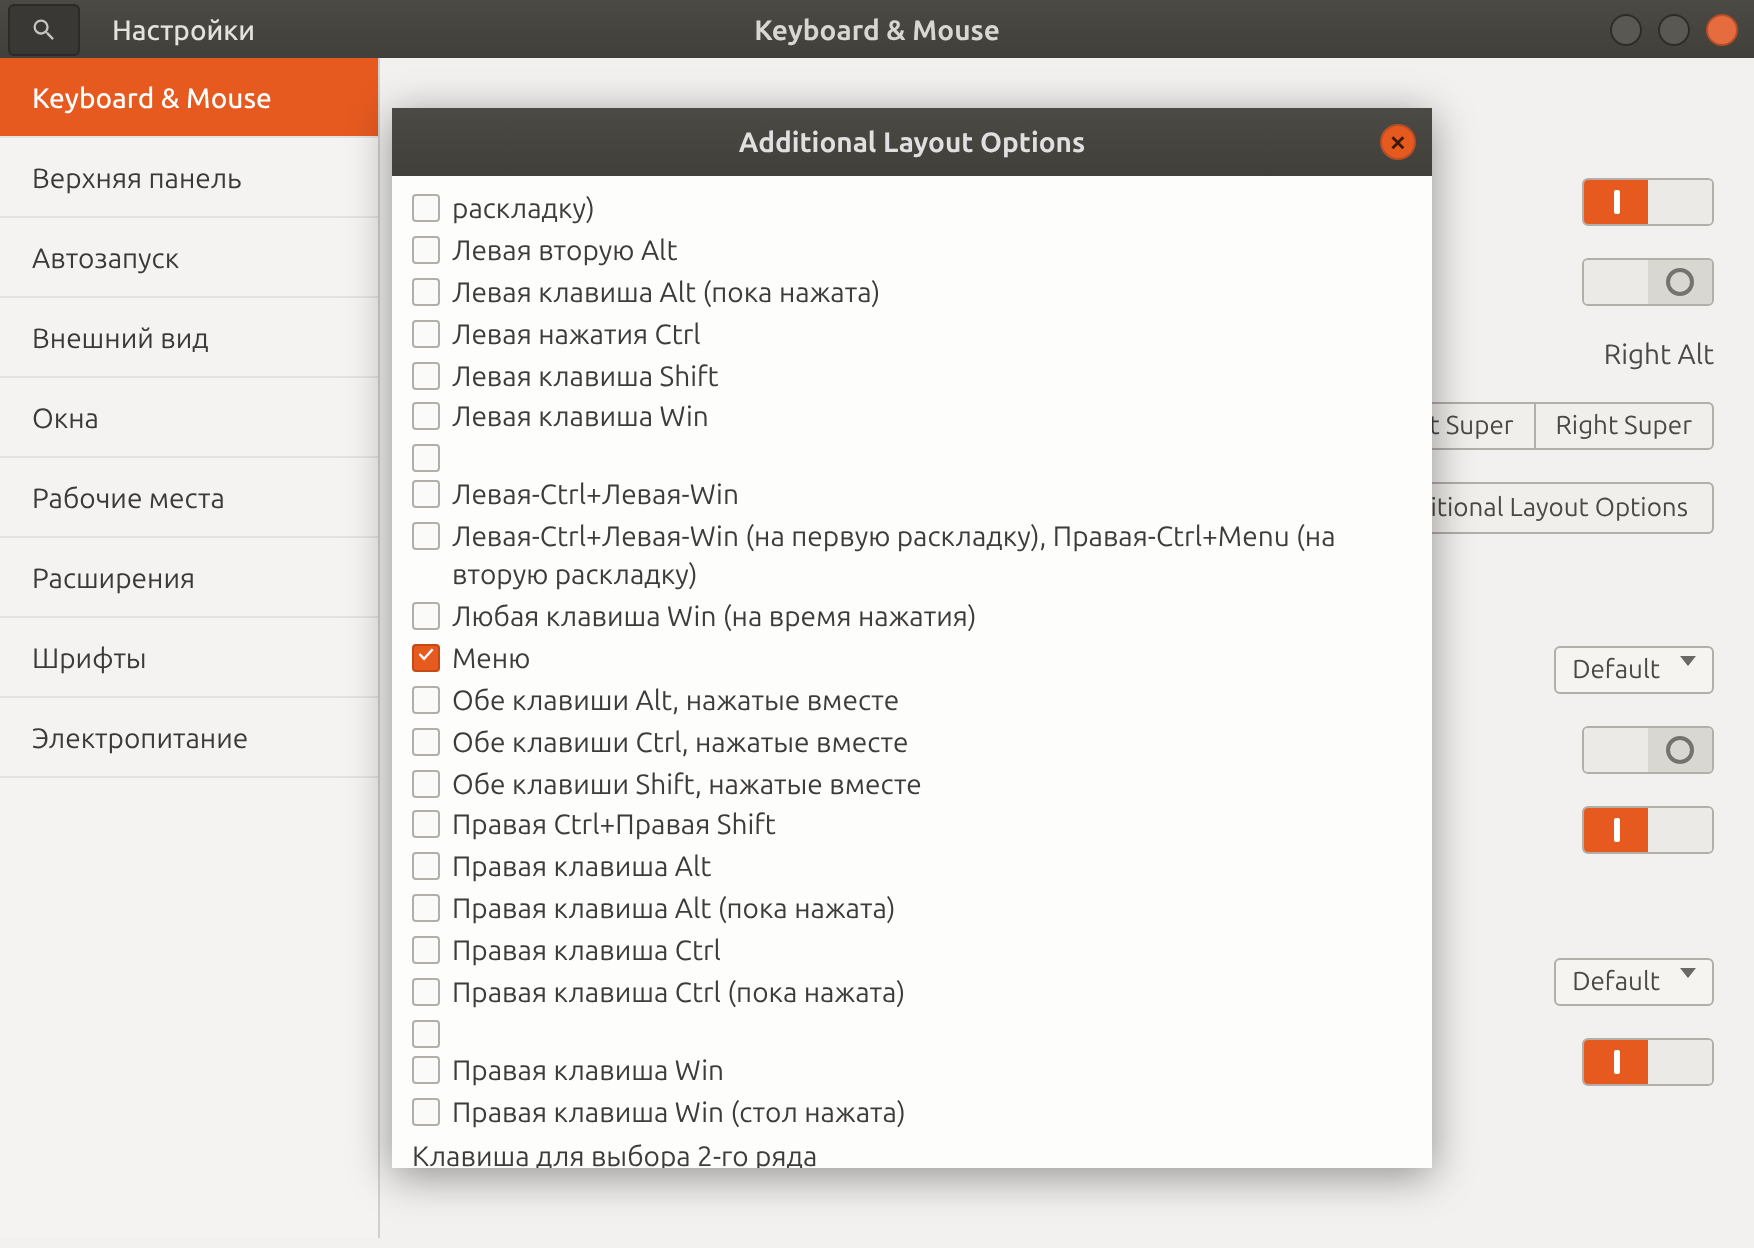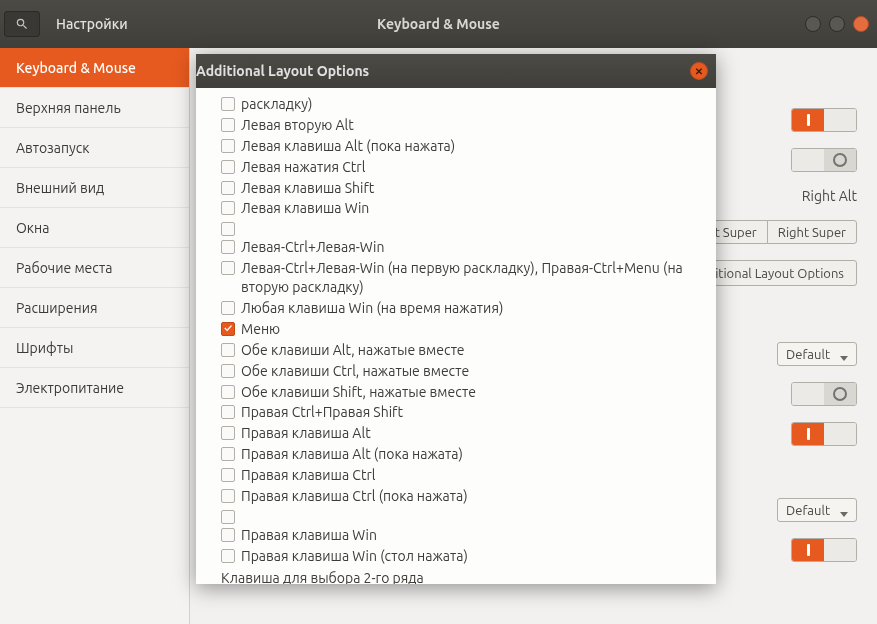--- a/index.html
+++ b/index.html
@@ -7,21 +7,21 @@
   font-family: "Ubuntu", "Segoe UI", Arial, sans-serif;
   background: #f2f1f0;
   width: 877px;
   height: 624px;
   overflow: hidden;
   position: relative;
 }
 
 
 .titlebar {
-  height: 48px;
+  height: 29px;
   background: linear-gradient(#4c4a45, #413f3a);
   display: flex;
   align-items: center;
   color: #ddd;
   font-size: 14px;
   position: relative;
 }
 .titlebar .search-box {
   width: 36px; height: 26px;
   margin: 0 6px 0 4px;
@@ -113,61 +113,61 @@
   color: #4a4946;
   cursor: pointer;
 }
 
 .dropdown {
   border: 1px solid #b2afa9;
   background: #f5f4f1;
   border-radius: 3px;
   padding: 4px 8px;
   font-size: 13px; color:#4a4946;
-  display:flex; align-items:flex-end; gap:10px;
+  display:flex; align-items:flex-start; gap:10px;
   cursor:pointer;
 }
 .dropdown .caret {
   width:0;height:0;border-left:4px solid transparent;border-right:4px solid transparent;border-top:5px solid #6b6965;
 }
 
 
 .modal {
   position: absolute;
   left: 196px; top: 54px;
   width: 520px; height: 530px;
   background: #fdfdfc;
   box-shadow: 0 4px 20px rgba(0,0,0,.4);
   display:flex; flex-direction:column;
 }
 .modal-title {
   height: 34px;
   background: linear-gradient(#4c4a45, #413f3a);
   color:#e1dfe0;
   font-size:14px; font-weight:600;
-  display:flex; align-items:center; 
+  display:flex; align-items:center; justify-content:center;
   position:relative;
 }
 .modal-close {
   position:absolute; right:8px; top:8px;
   width:18px; height:18px; border-radius:50%;
   background:#e65a1f; border:1px solid #b84d27;
   display:flex; align-items:center; justify-content:center;
   cursor:pointer;
 }
 .modal-close::after { content:"✕"; font-size:10px; color:#3a1a09; }
 
 .modal-body {
   flex:1; overflow:hidden;
   padding: 6px 8px;
 }
 .opt {
   display:flex; align-items:flex-start; gap:6px;
   padding: 1px 2px;
-  font-size: 14px; color:#3d3c39;margin-left:15px;
+  font-size: 14px; color:#3d3c39;
 }
 .opt.sect { padding-left:2px; margin-top:2px; }
 .chk {
   width:14px; height:14px; border:1px solid #b2afa9;
   border-radius:2px; background:#fafaf8;
   flex-shrink:0; margin-top:2px;
   display:flex; align-items:center; justify-content:center;
   cursor:pointer;
 }
 .chk.on { background:#e65a1f; border-color:#c34a14; }

